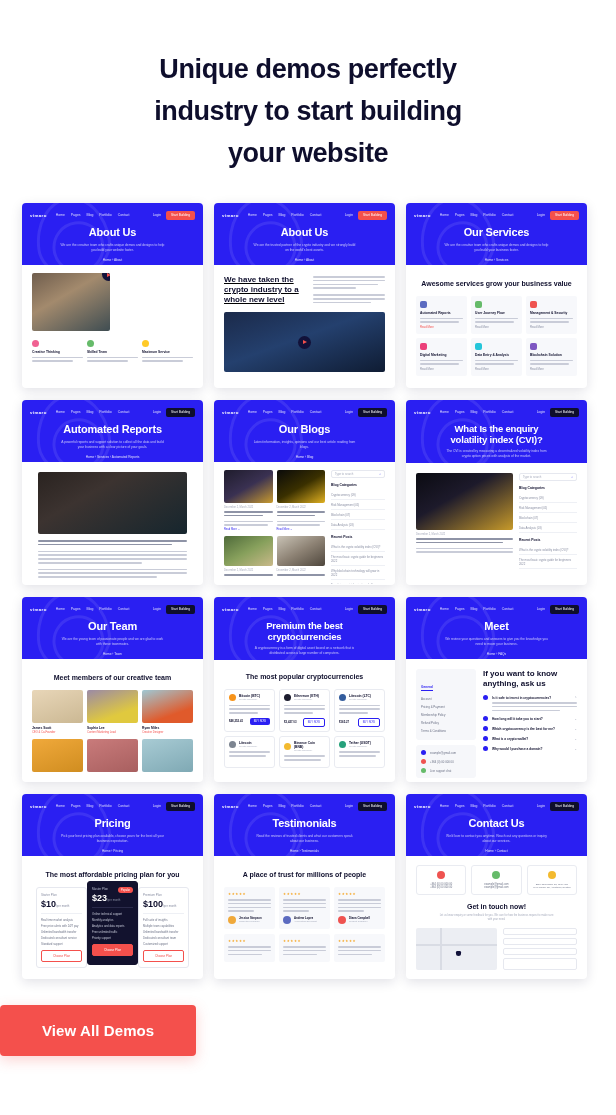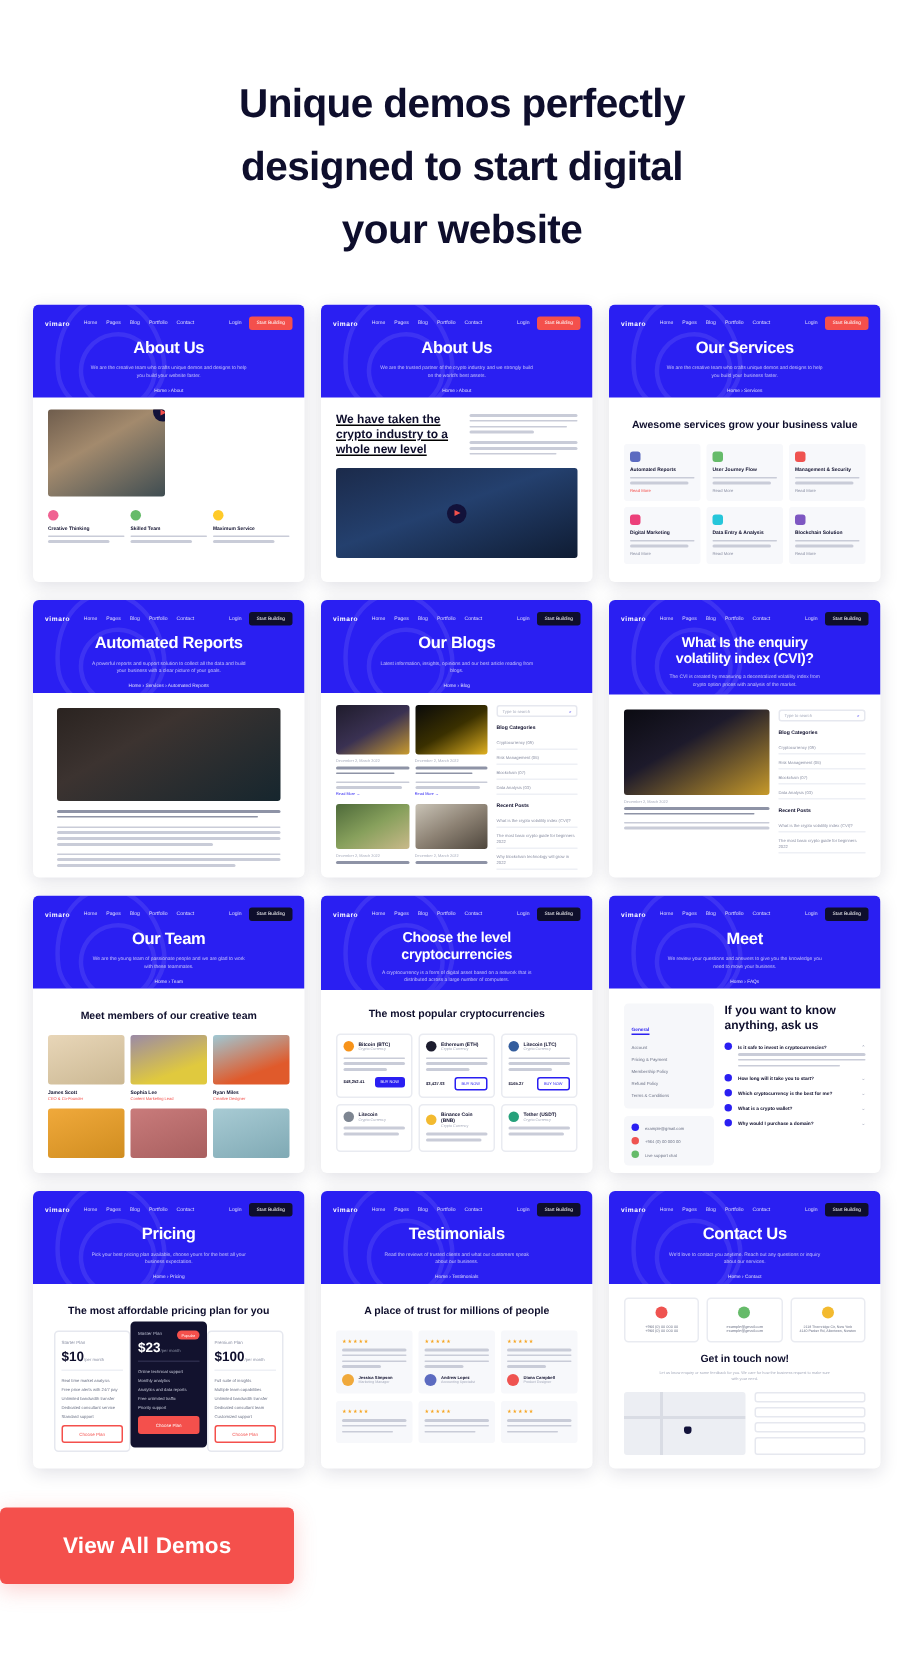--- a/index.html
+++ b/index.html
@@ -205,21 +205,21 @@
     box-shadow: 0 4px 14px rgba(244,80,76,.25);
   }
 </style>
 </head>
 <body>
 
 <div class="page">
 
   <h1 class="headline">
     <span class="hl-line">Unique demos perfectly</span>
-    <span class="hl-line">designed to start digital</span>
+    <span class="hl-line">industry to start building</span>
     <span class="hl-line">your website</span>
   </h1>
 
   <div class="demo-grid">
 
     <div class="demo-card">
       <div class="mini-hero">
         <div class="hero-swirl"></div>
         <div class="mini-nav">
           <span class="mini-logo">vimaro</span>
@@ -624,21 +624,21 @@
             <span>Portfolio</span>
             <span>Contact</span>
           </span>
           <span class="mini-nav-right">
             <span class="mini-login">Login</span>
             <span class="mini-cta dark">Start Building</span>
           </span>
         </div>
         <div class="hero-center">
           <div class="hero-title two-line">
-            <div>Choose the level</div>
+            <div>Premium the best</div>
             <div>cryptocurrencies</div>
           </div>
           <div class="hero-sub">A cryptocurrency is a form of digital asset based on a network that is distributed across a large number of computers.</div>
 
         </div>
       </div>
       <div class="mini-body" style="padding-top:6px;">
         <div class="sec-title">The most popular cryptocurrencies</div>
         <div class="row3" style="margin-bottom:4px;">
           <div class="crypto-card">

